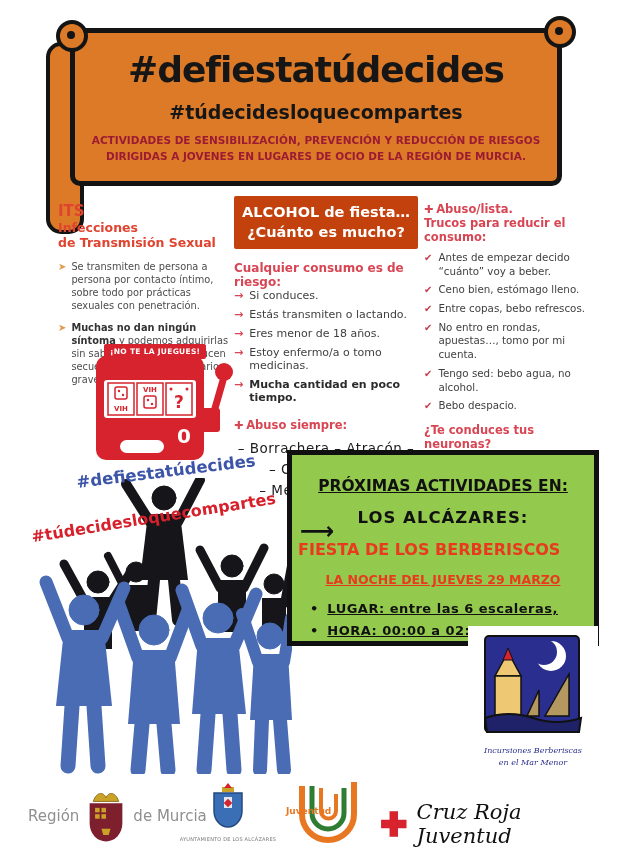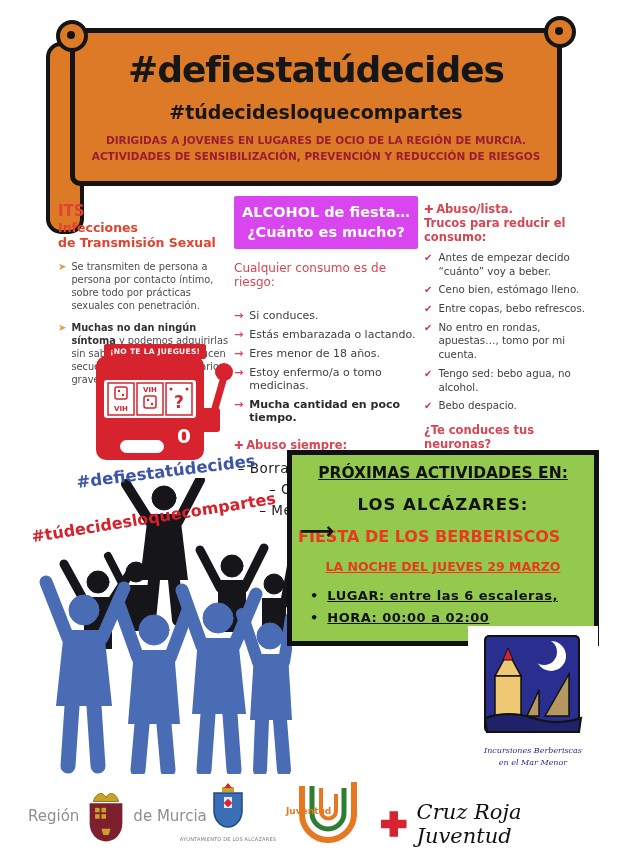--- a/index.html
+++ b/index.html
@@ -27,23 +27,23 @@
   .col-its{left:58px;width:174px;}
   .its-acronym{color:#E0432F;font-weight:bold;font-size:15px;margin-top:6px;}
   .its-title{color:#E0432F;font-weight:bold;font-size:12.5px;line-height:1.2;}
   .its-bullets{margin-top:10px;}
   .bullet-row{display:flex;gap:5px;margin-bottom:9px;}
   .hand-arrow{color:#E29A4E;font-size:10px;line-height:1.3;flex:0 0 auto;}
   .bullet-text{font-size:9.8px;color:#4c4c4c;line-height:1.33;}
   .bullet-text b{color:#333;}
 
   .col-alcohol{left:234px;width:184px;}
-  .alcohol-box{background:#d946ef;color:#fff;font-weight:bold;font-size:14.5px;text-align:center;
+  .alcohol-box{background:#c2410c;color:#fff;font-weight:bold;font-size:14.5px;text-align:center;
                padding:7px 2px;line-height:1.35;border-radius:2px;}
-  .risk-heading{color:#D84553;font-weight:normal;font-size:12px;margin:12px 0 20px;}
+  .risk-heading{color:#D84553;font-weight:bold;font-size:12px;margin:12px 0 0;}
   .risk-row{display:flex;gap:6px;margin-bottom:6px;}
   .arrow-icon{color:#D84553;font-weight:bold;font-size:11px;flex:0 0 auto;}
   .risk-text{font-size:11px;color:#3f3f3f;}
   .risk-row.bold .risk-text{font-weight:bold;color:#2b2b2b;}
   .plus-heading{color:#D84553;font-weight:bold;font-size:11.5px;margin:14px 0 6px;}
   .plus-icon{font-size:11px;margin-right:3px;}
   .abuse-lines{text-align:center;font-size:13.5px;color:#1d1d1d;line-height:1.55;letter-spacing:0.5px;}
 
   .col-tips{left:424px;width:180px;}
   .tips-head1{color:#D84553;font-weight:bold;font-size:11.5px;margin-top:6px;}
@@ -63,21 +63,21 @@
   
   .crowd{position:absolute;left:36px;top:452px;width:256px;height:322px;}
   .crowd svg{position:absolute;left:0;top:26px;}
   .hashtag-blue{position:absolute;left:40px;top:10px;transform:rotate(-7deg);color:#3D55A8;
                 font-weight:bold;font-size:16.5px;z-index:2;}
   .hashtag-red{position:absolute;left:-6px;top:56px;transform:rotate(-9deg);color:#D6202B;
                font-weight:bold;font-size:16px;z-index:2;}
 
   
   .event-box{position:absolute;left:287px;top:450px;width:312px;height:196px;background:#93CA4D;
-             border:5px solid #101010;box-sizing:border-box;padding:9px 6px;}
+             border:5px solid #101010;box-sizing:border-box;padding:22px 6px;}
   .event-heading{text-align:center;font-size:15.5px;font-weight:bold;color:#111;
                  text-decoration:underline;}
   .event-location{text-align:center;font-size:16.5px;font-weight:bold;color:#111;margin-top:13px;
                   letter-spacing:1px;}
   .event-arrow{position:absolute;left:8px;top:62px;font-size:24px;font-weight:bold;color:#111;}
   .event-title{text-align:left;color:#E83A1E;font-weight:bold;font-size:16px;margin-top:13px;}
   .event-date{text-align:center;color:#E83A1E;font-weight:bold;font-size:12.5px;margin-top:13px;
               text-decoration:underline;}
   .event-details{margin-top:14px;padding-left:12px;}
   .event-detail{font-size:13px;font-weight:bold;color:#111;margin-bottom:7px;display:flex;gap:9px;}
@@ -104,22 +104,22 @@
 <body>
 
 <div id="poster">
 
   <div class="scroll-banner">
     <div class="scroll-pole"></div>
     <div class="scroll-main">
       <div class="banner-title">#defiestatúdecides</div>
       <div class="banner-subtitle">#túdecidesloquecompartes</div>
       <div class="banner-tagline">
+        <div>ACTIVIDADES DE SENSIBILIZACIÓN, PREVENCIÓN Y REDUCCIÓN DE RIESGOS</div>
         <div>DIRIGIDAS A JOVENES EN LUGARES DE OCIO DE LA REGIÓN DE MURCIA.</div>
-        <div>ACTIVIDADES DE SENSIBILIZACIÓN, PREVENCIÓN Y REDUCCIÓN DE RIESGOS</div>
       </div>
     </div>
     <div class="scroll-curl curl-tl"></div>
     <div class="scroll-curl curl-tr"></div>
   </div>
 
   <div class="col col-its">
     <div class="its-acronym">ITS</div>
     <div class="its-title">
       <div>Infecciones</div>
@@ -172,21 +172,21 @@
       <div>¿Cuánto es mucho?</div>
     </div>
     <div class="risk-heading">Cualquier consumo es de riesgo:</div>
     <div>
       <div class="risk-row">
         <span class="arrow-icon">→</span>
         <span class="risk-text">Si conduces.</span>
       </div>
       <div class="risk-row">
         <span class="arrow-icon">→</span>
-        <span class="risk-text">Estás embarazada o lactando.</span>
+        <span class="risk-text">Estás transmiten o lactando.</span>
       </div>
       <div class="risk-row">
         <span class="arrow-icon">→</span>
         <span class="risk-text">Eres menor de 18 años.</span>
       </div>
       <div class="risk-row">
         <span class="arrow-icon">→</span>
         <span class="risk-text">Estoy enfermo/a o tomo medicinas.</span>
       </div>
       <div class="risk-row bold">

